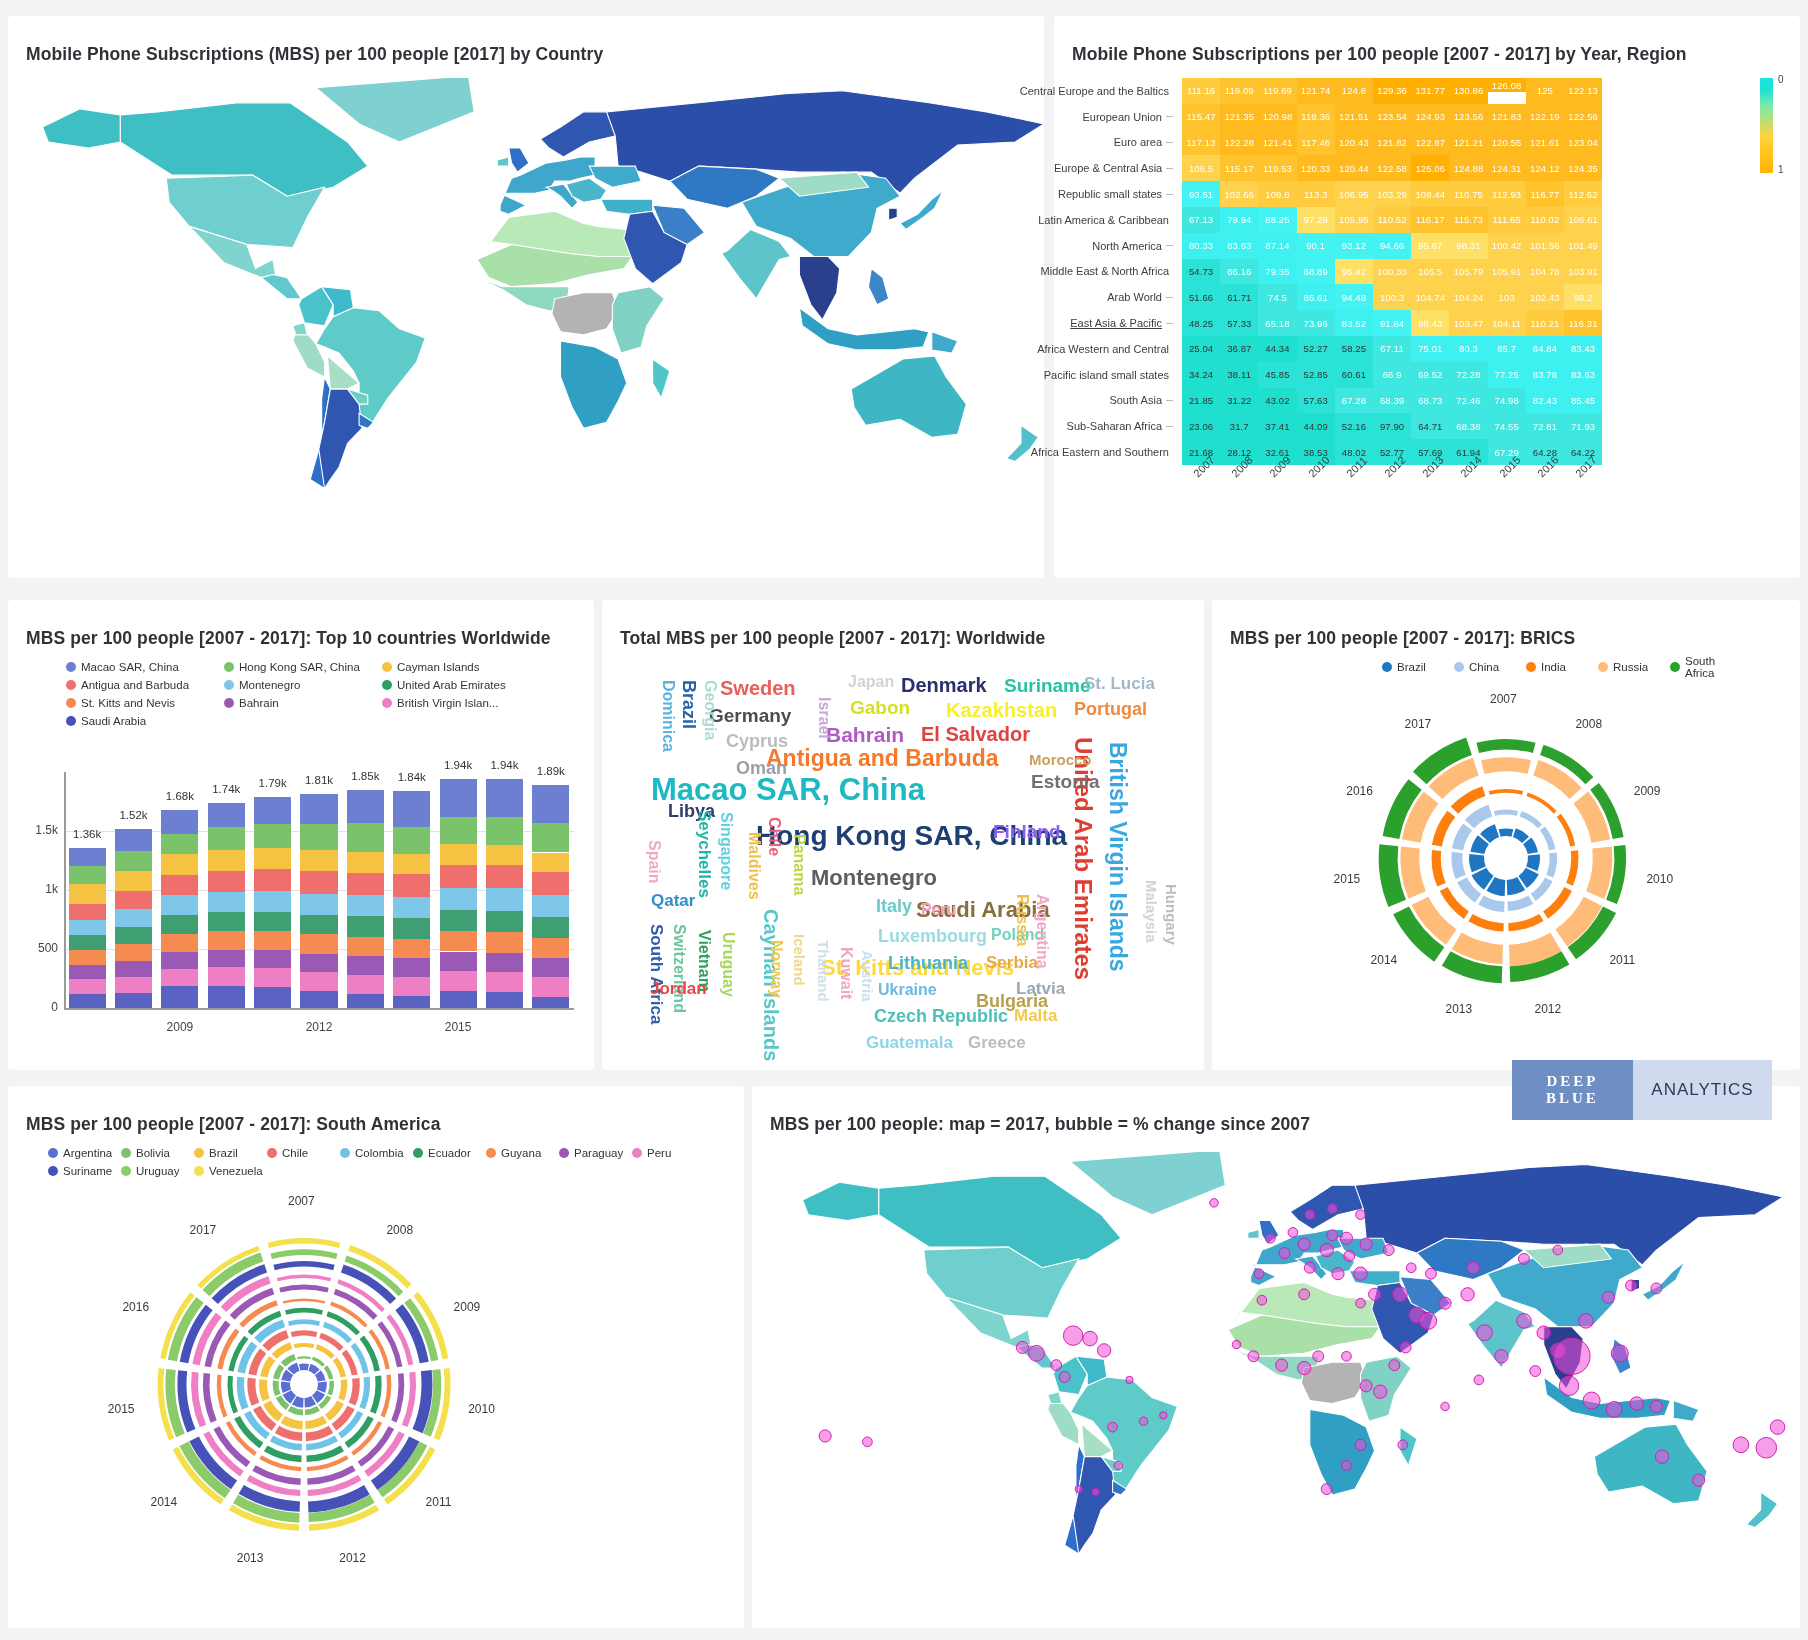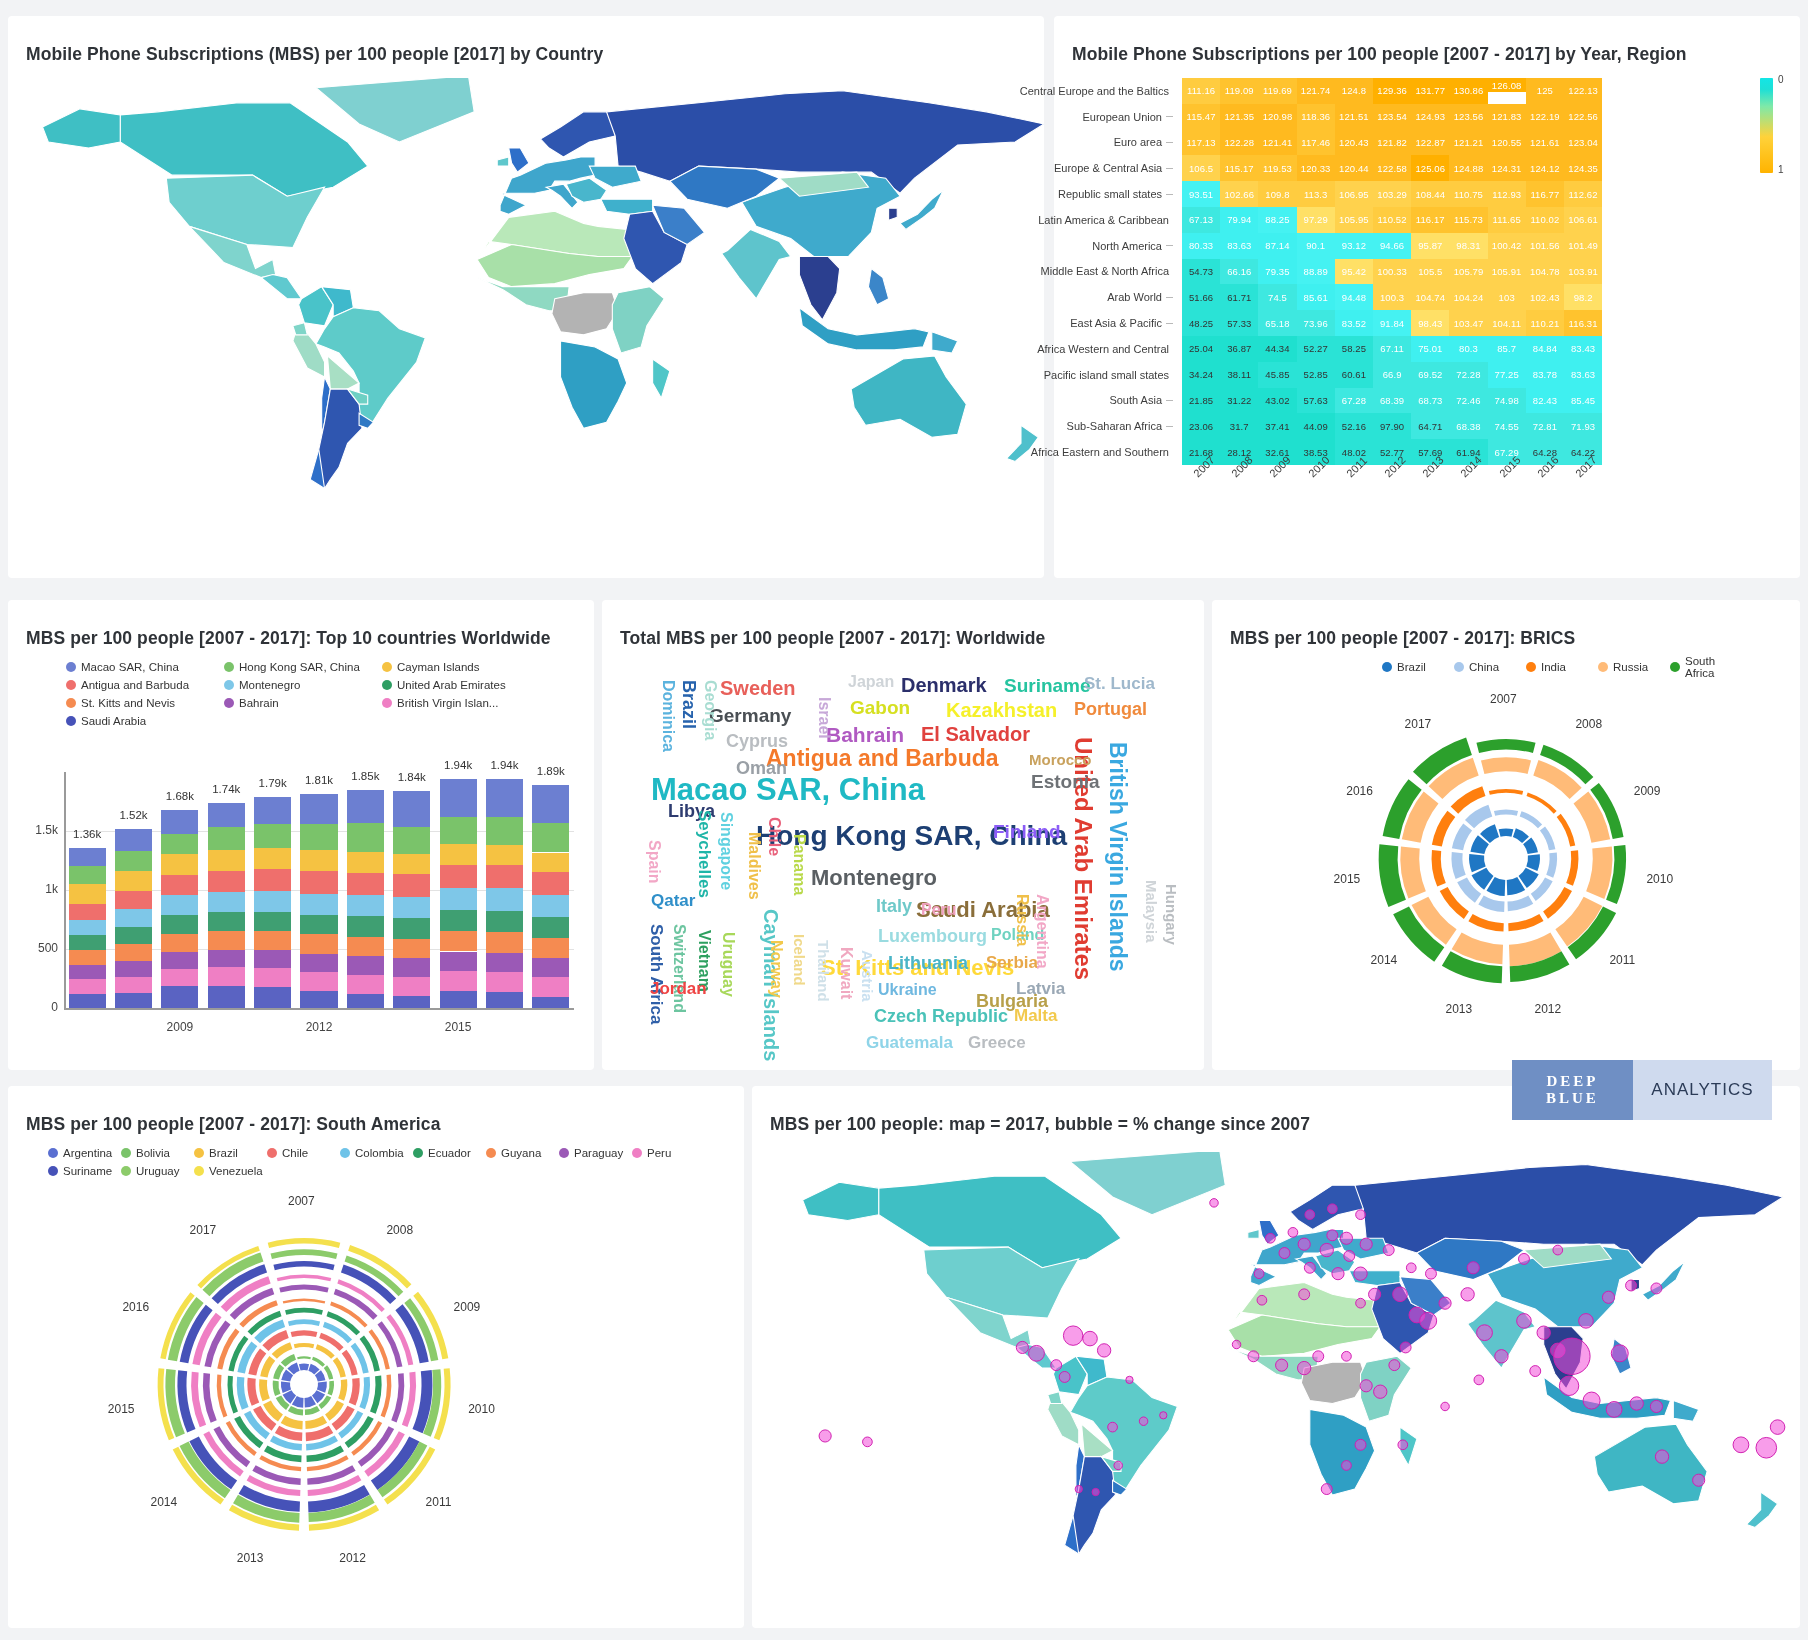--- a/index.html
+++ b/index.html
@@ -238,21 +238,21 @@
       <div class="heat-cell dark" style="position: absolute; left: 166.2px; top: 268.4px; width: 38.2px; height: 25.8px; background: rgb(42, 227, 214);">61.71</div>
       <div class="heat-cell" style="position: absolute; left: 204.4px; top: 268.4px; width: 38.2px; height: 25.8px; background: rgb(62, 232, 224);">74.5</div>
       <div class="heat-cell" style="position: absolute; left: 242.6px; top: 268.4px; width: 38.2px; height: 25.8px; background: rgb(63, 240, 240);">85.61</div>
       <div class="heat-cell" style="position: absolute; left: 280.8px; top: 268.4px; width: 38.2px; height: 25.8px; background: rgb(69, 242, 242);">94.48</div>
       <div class="heat-cell" style="position: absolute; left: 319px; top: 268.4px; width: 38.2px; height: 25.8px; background: rgb(255, 210, 77);">100.3</div>
       <div class="heat-cell" style="position: absolute; left: 357.2px; top: 268.4px; width: 38.2px; height: 25.8px; background: rgb(255, 210, 77);">104.74</div>
       <div class="heat-cell" style="position: absolute; left: 395.4px; top: 268.4px; width: 38.2px; height: 25.8px; background: rgb(255, 210, 77);">104.24</div>
       <div class="heat-cell" style="position: absolute; left: 433.6px; top: 268.4px; width: 38.2px; height: 25.8px; background: rgb(255, 210, 77);">103</div>
       <div class="heat-cell" style="position: absolute; left: 471.8px; top: 268.4px; width: 38.2px; height: 25.8px; background: rgb(255, 210, 77);">102.43</div>
       <div class="heat-cell" style="position: absolute; left: 510px; top: 268.4px; width: 38.2px; height: 25.8px; background: rgb(255, 224, 102);">98.2</div>
-      <div class="heat-rowlab" style="position: absolute; left: 0px; top: 294.2px; width: 126px; height: 25.8px;">East Asia &amp; Pacific</div>
+      <div class="heat-rowlab" style="position: absolute; left: 0px; top: 294.2px; width: 126px; height: 25.8px; text-decoration: underline;">East Asia &amp; Pacific</div>
       <div class="heat-cell dark" style="position: absolute; left: 128px; top: 294.2px; width: 38.2px; height: 25.8px; background: rgb(42, 227, 214);">48.25</div>
       <div class="heat-cell dark" style="position: absolute; left: 166.2px; top: 294.2px; width: 38.2px; height: 25.8px; background: rgb(42, 227, 214);">57.33</div>
       <div class="heat-cell" style="position: absolute; left: 204.4px; top: 294.2px; width: 38.2px; height: 25.8px; background: rgb(62, 232, 224);">65.18</div>
       <div class="heat-cell" style="position: absolute; left: 242.6px; top: 294.2px; width: 38.2px; height: 25.8px; background: rgb(62, 232, 224);">73.96</div>
       <div class="heat-cell" style="position: absolute; left: 280.8px; top: 294.2px; width: 38.2px; height: 25.8px; background: rgb(63, 240, 240);">83.52</div>
       <div class="heat-cell" style="position: absolute; left: 319px; top: 294.2px; width: 38.2px; height: 25.8px; background: rgb(69, 242, 242);">91.84</div>
       <div class="heat-cell" style="position: absolute; left: 357.2px; top: 294.2px; width: 38.2px; height: 25.8px; background: rgb(255, 224, 102);">98.43</div>
       <div class="heat-cell" style="position: absolute; left: 395.4px; top: 294.2px; width: 38.2px; height: 25.8px; background: rgb(255, 210, 77);">103.47</div>
       <div class="heat-cell" style="position: absolute; left: 433.6px; top: 294.2px; width: 38.2px; height: 25.8px; background: rgb(255, 210, 77);">104.11</div>
       <div class="heat-cell" style="position: absolute; left: 471.8px; top: 294.2px; width: 38.2px; height: 25.8px; background: rgb(255, 204, 64);">110.21</div>

